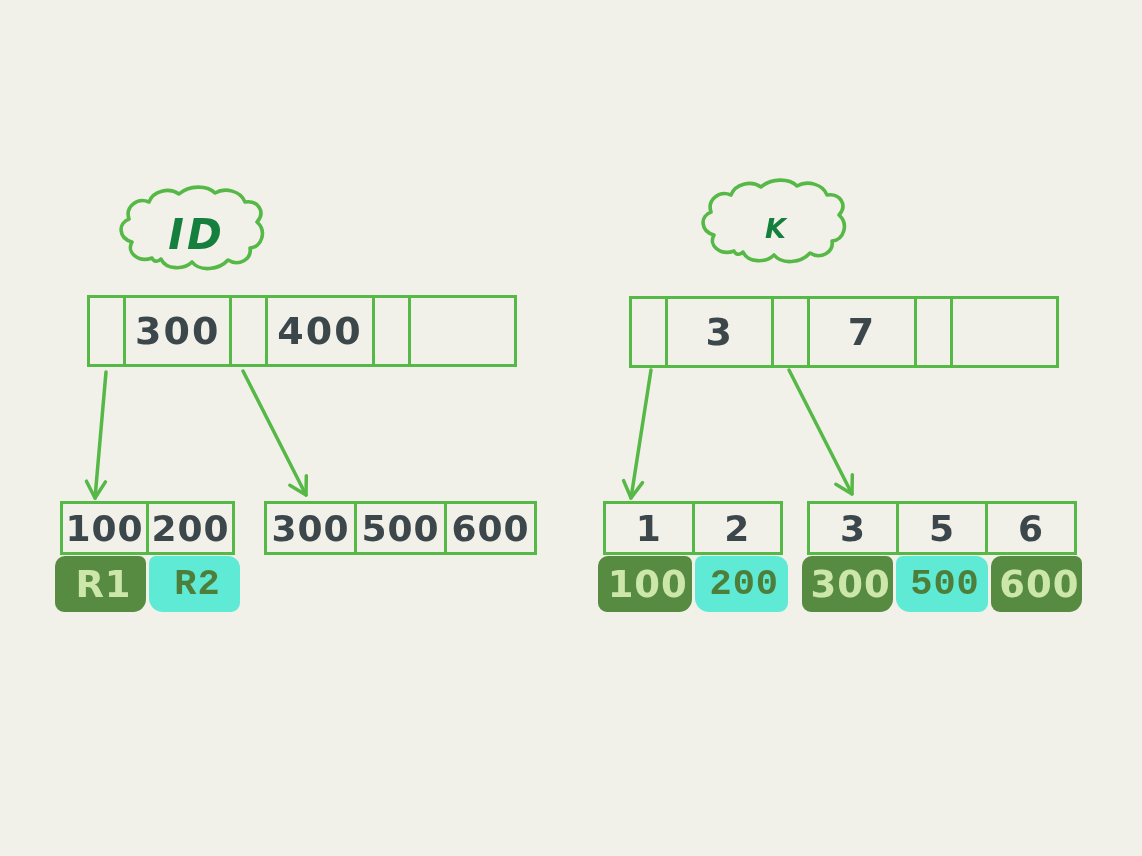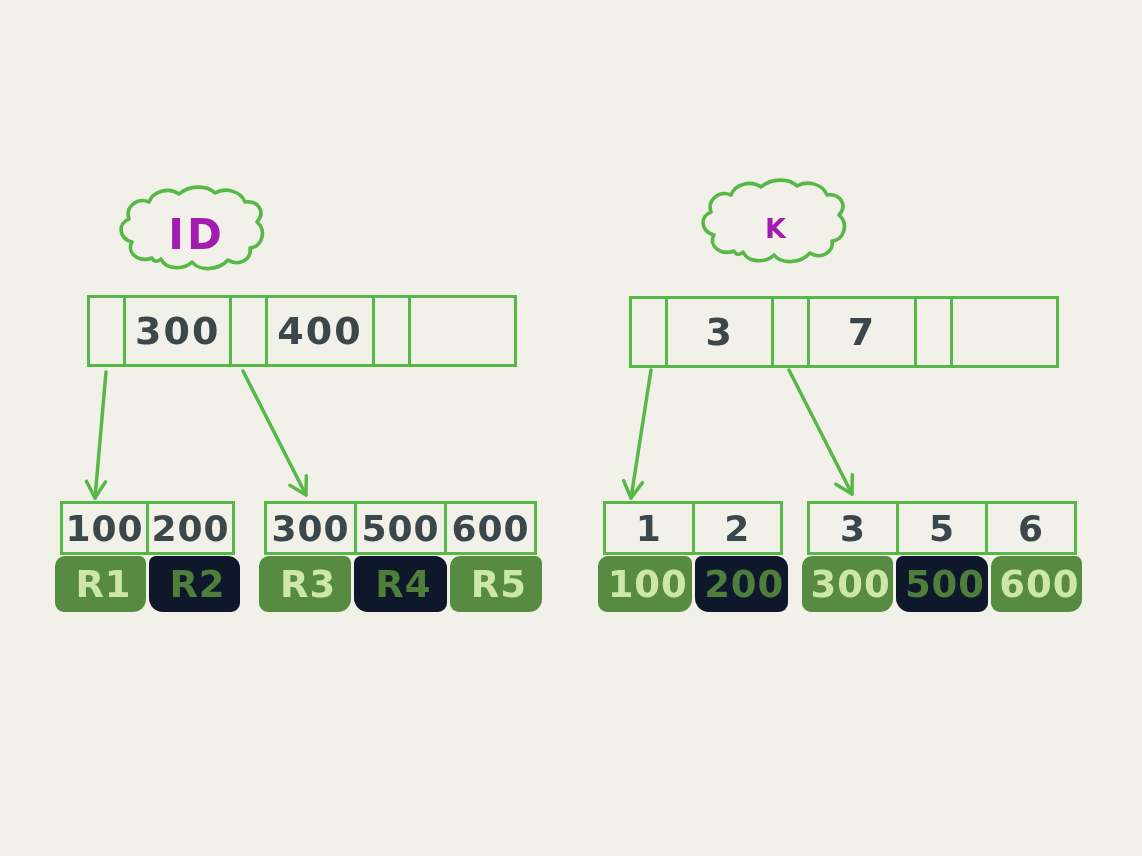--- a/index.html
+++ b/index.html
@@ -44,31 +44,31 @@
     display:flex;height:56px;margin:1px -5px 0 -5px;gap:3px;
   }
   .rec{
     flex:1 1 0;display:flex;align-items:center;justify-content:center;
     font-size:37px;font-weight:bold;letter-spacing:1px;
     border-radius:10px 7px 13px 9px;
     padding-left:6px;
   }
   .rec:nth-child(even){border-radius:7px 12px 9px 14px;}
   .rec.dark{background:#568b41;color:#cde7ab;}
-  .rec.light{background:#0f172a;color:#4e7f3a;}
+  .rec.light{background:#5eead4;color:#4e7f3a;font-family:Liberation Mono, monospace;}
 
   #leaf-l1{left:60px;top:501px;width:175px;}
   #leaf-l2{left:264px;top:501px;width:273px;}
   #leaf-r1{left:603px;top:501px;width:180px;}
   #leaf-r2{left:807px;top:501px;width:270px;}
 
   
   .cloud-label{
     position:absolute;display:flex;align-items:center;justify-content:center;
-    color:#a21caf;font-weight:bold;
+    color:#15803d;font-weight:bold;font-style:italic;
   }
   #label-id{left:128px;top:203px;width:137px;height:62px;font-size:42px;letter-spacing:3px;}
   #label-k{left:706px;top:196px;width:140px;height:64px;font-size:27px;letter-spacing:1px;}
 </style>
 </head>
 <body>
 
 <div class="stage">
 
   <svg class="overlay" width="1142" height="856" viewBox="0 0 1142 856">
@@ -143,25 +143,20 @@
       <div class="rec light">R2</div>
     </div>
   </div>
 
   <div class="leaf" id="leaf-l2">
     <div class="keys">
       <div class="cell">300</div>
       <div class="cell">500</div>
       <div class="cell">600</div>
     </div>
-    <div class="records">
-      <div class="rec dark">R3</div>
-      <div class="rec light">R4</div>
-      <div class="rec dark">R5</div>
-    </div>
   </div>
 
   <div class="leaf" id="leaf-r1">
     <div class="keys">
       <div class="cell">1</div>
       <div class="cell">2</div>
     </div>
     <div class="records">
       <div class="rec dark">100</div>
       <div class="rec light">200</div>

